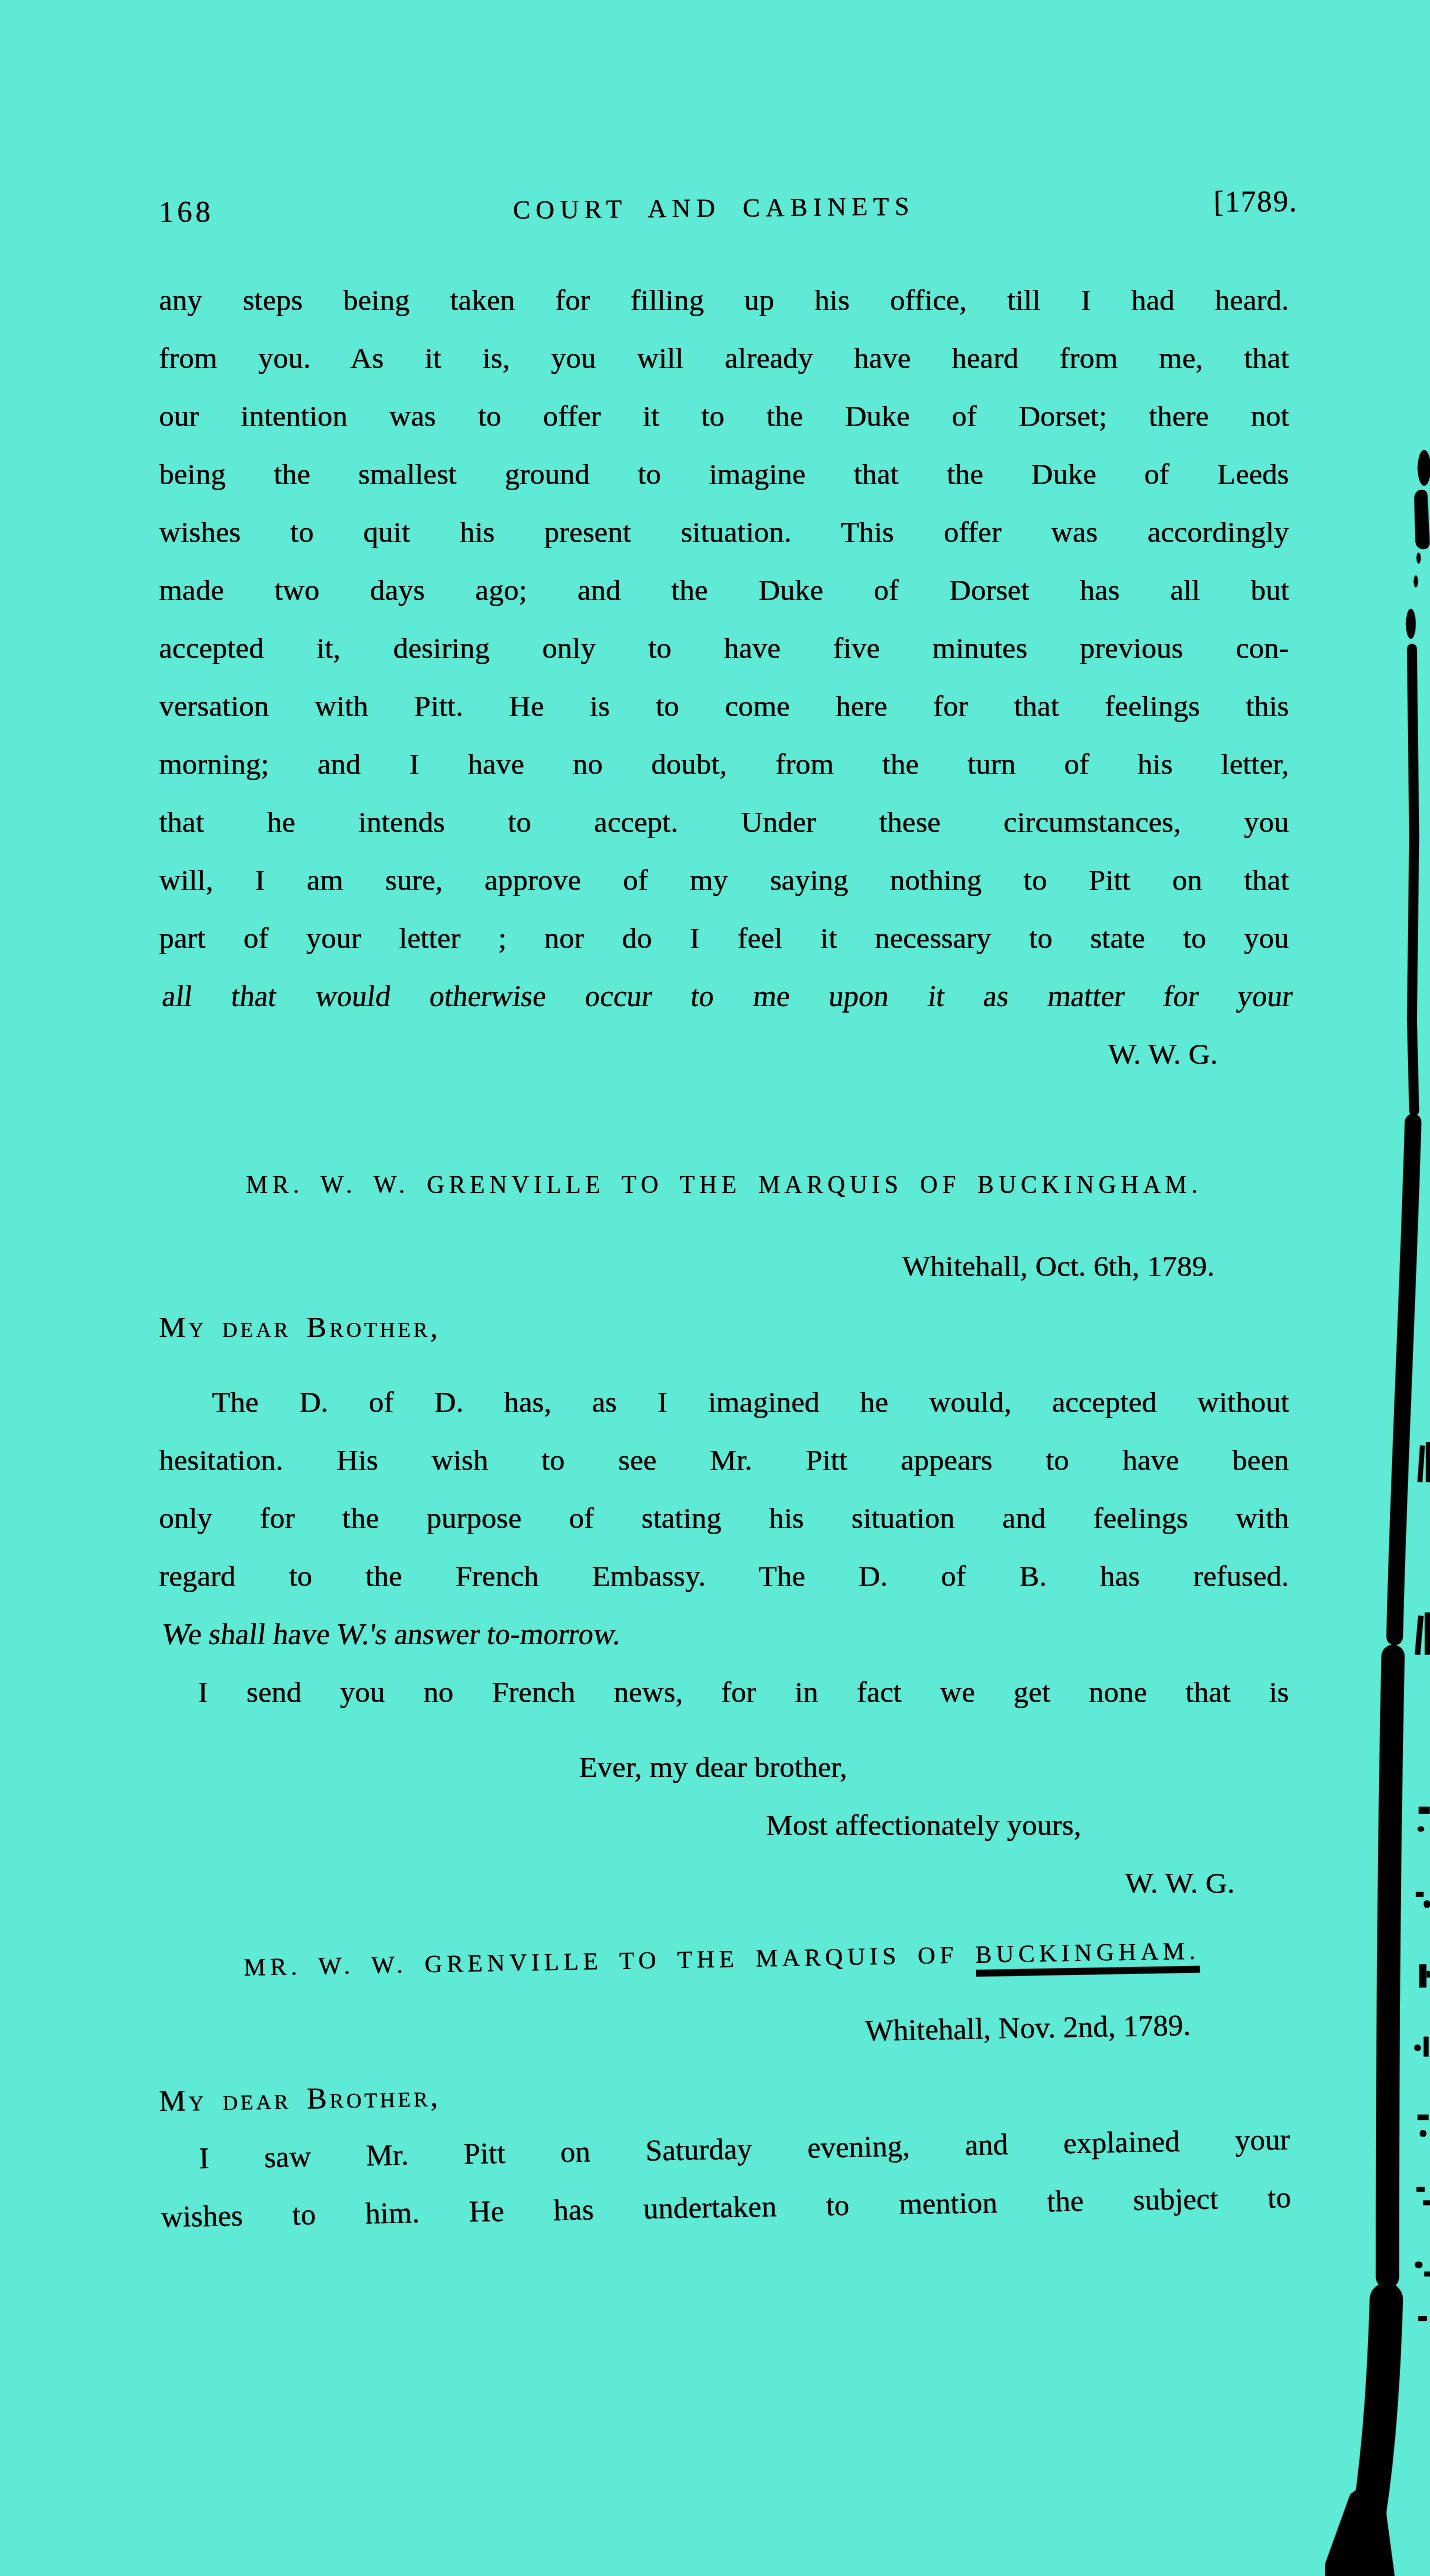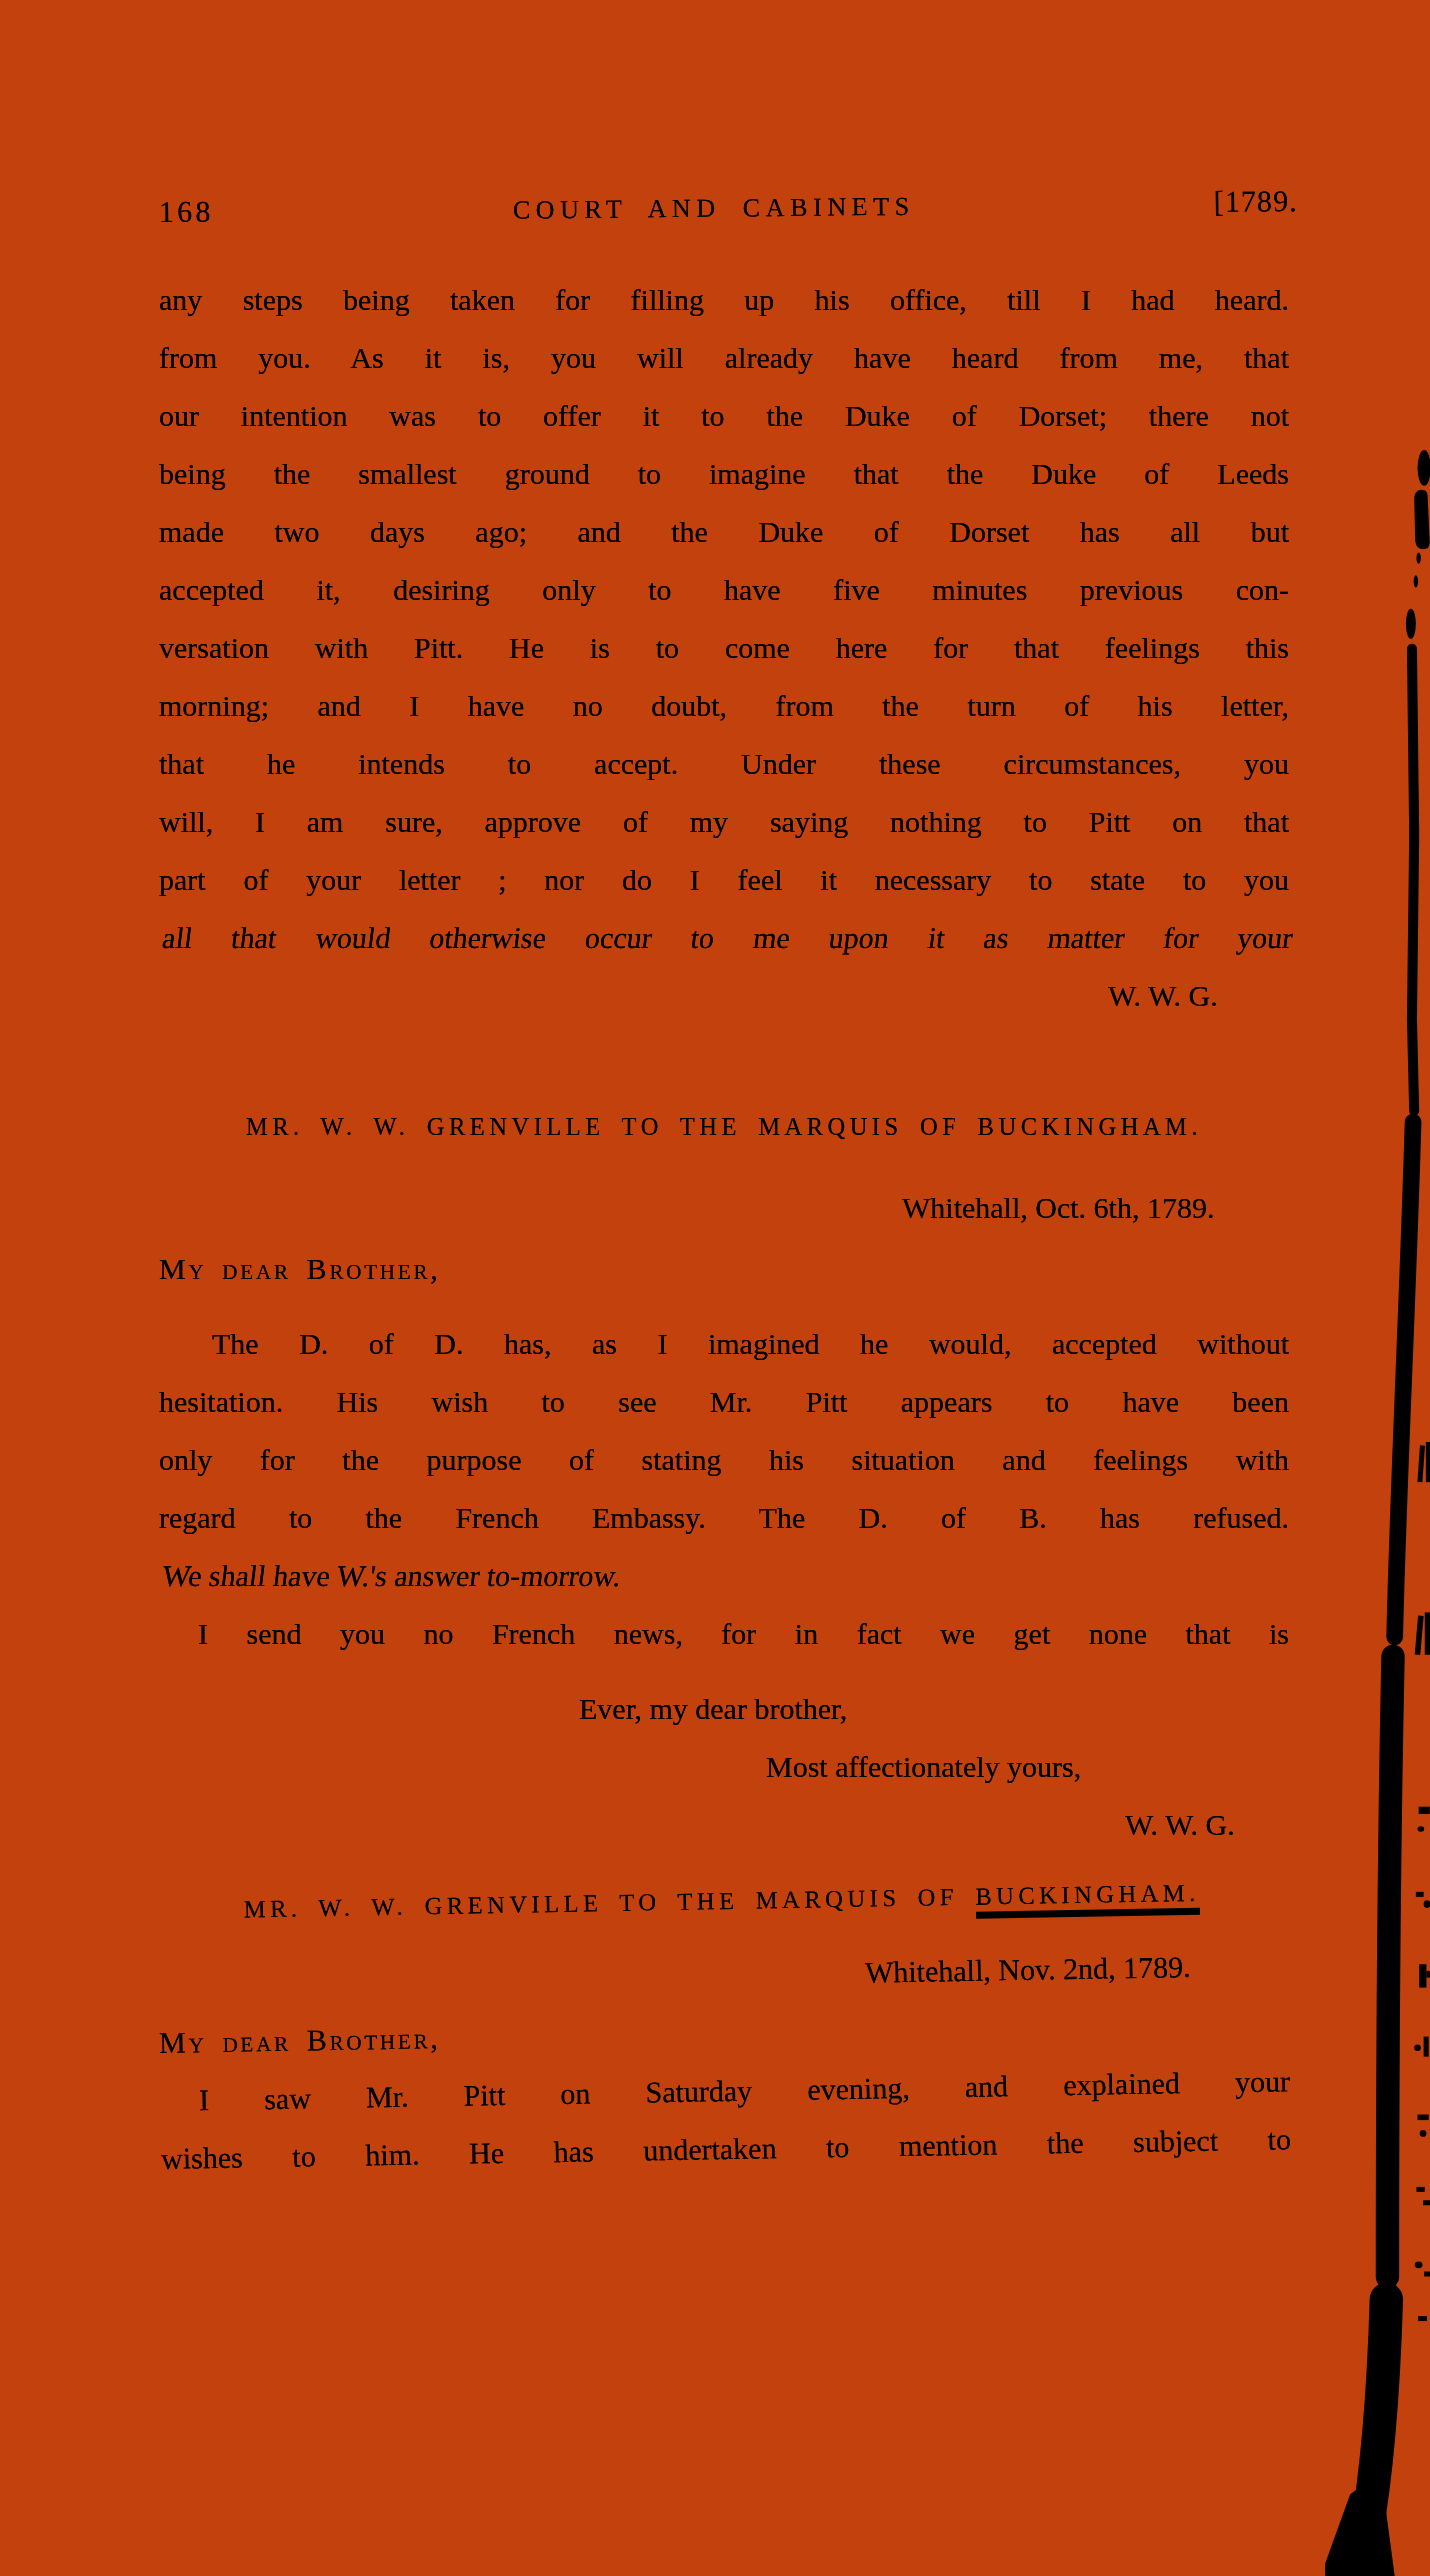--- a/index.html
+++ b/index.html
@@ -1,18 +1,18 @@
 <!DOCTYPE html>
 <html style="font-size:9px"><head>
 <meta charset="utf-8">
 <style>
   html,body{margin:0;padding:0;background:#ffffff;}
   body{width:1431px;height:2576px;position:relative;overflow:hidden;
        font-family:"Liberation Serif","DejaVu Serif",serif;color:#000;}
-  .page{position:absolute;inset:0;background:#c2410c;font-family:Liberation Serif, serif;}
+  .page{position:absolute;inset:0;background:#5eead4;font-family:Liberation Serif, serif;}
 
   
   .hdr{position:absolute;left:159px;top:195px;width:1139px;height:61px;
        transform:rotate(-0.55deg);transform-origin:0 50%;
        display:flex;align-items:baseline;font-size:30px;
        text-shadow:0 0 0.6px rgba(0,0,0,.85);}
   .hdr .num{letter-spacing:3.3px;}
   .hdr .title{flex:1;text-align:center;font-size:26px;letter-spacing:5.6px;word-spacing:10px;}
   .hdr .yr{letter-spacing:1.1px;}
 
@@ -53,20 +53,21 @@
     <span class="title">COURT AND CABINETS</span>
     <span class="yr">[1789.</span>
   </div>
 
   <div class="text-block">
 
     <div class="ln j">any steps being taken for filling up his office, till I had heard.</div>
     <div class="ln j">from you.  As it is, you will already have heard from me, that</div>
     <div class="ln j">our intention was to offer it to the Duke of Dorset; there not</div>
     <div class="ln j">being the smallest ground to imagine that the Duke of Leeds</div>
+    <div class="ln j">wishes to quit his present situation.  This offer was accordingly</div>
     <div class="ln j">made two days ago; and the Duke of Dorset has all but</div>
     <div class="ln j">accepted it, desiring only to have five minutes previous con-</div>
     <div class="ln j">versation with Pitt.  He is to come here for that feelings this</div>
     <div class="ln j">morning; and I have no doubt, from the turn of his letter,</div>
     <div class="ln j">that he intends to accept.  Under these circumstances, you</div>
     <div class="ln j">will, I am sure, approve of my saying nothing to Pitt on that</div>
     <div class="ln j">part of your letter ; nor do I feel it necessary to state to you</div>
     <div class="ln j slant">all that would otherwise occur to me upon it as matter for your</div>
     <div class="ln off1705">W. W. G.</div>
 

